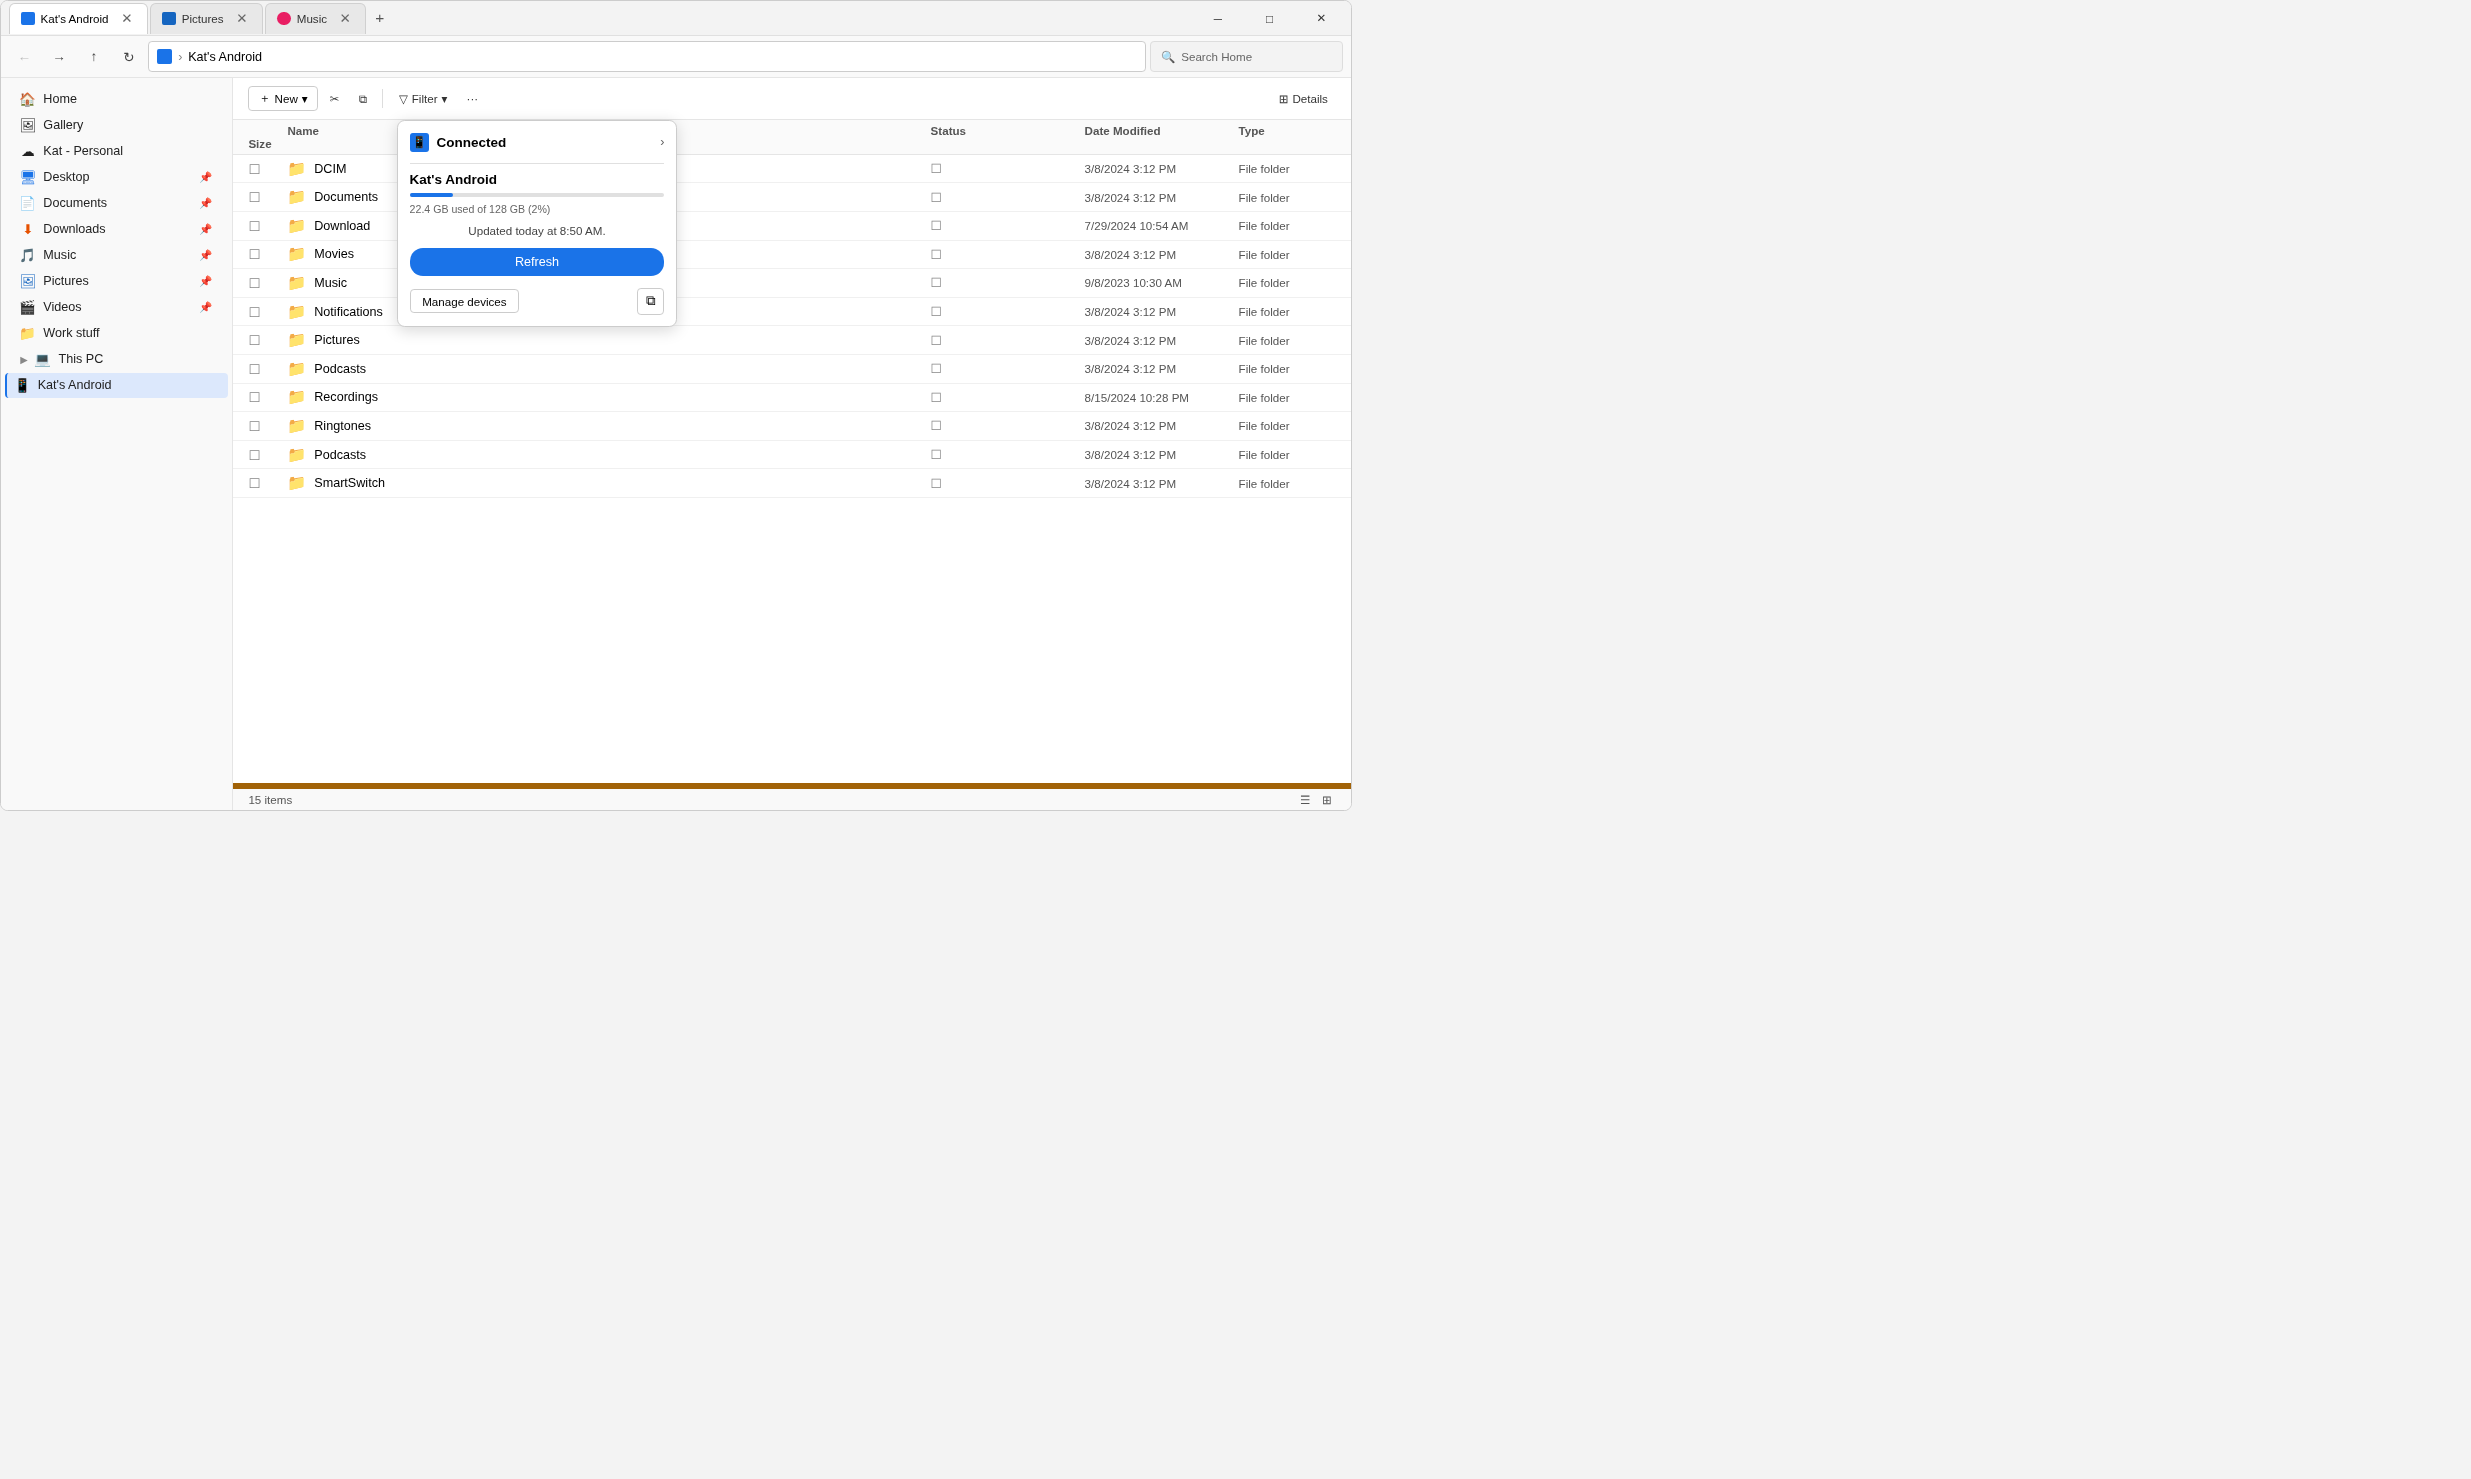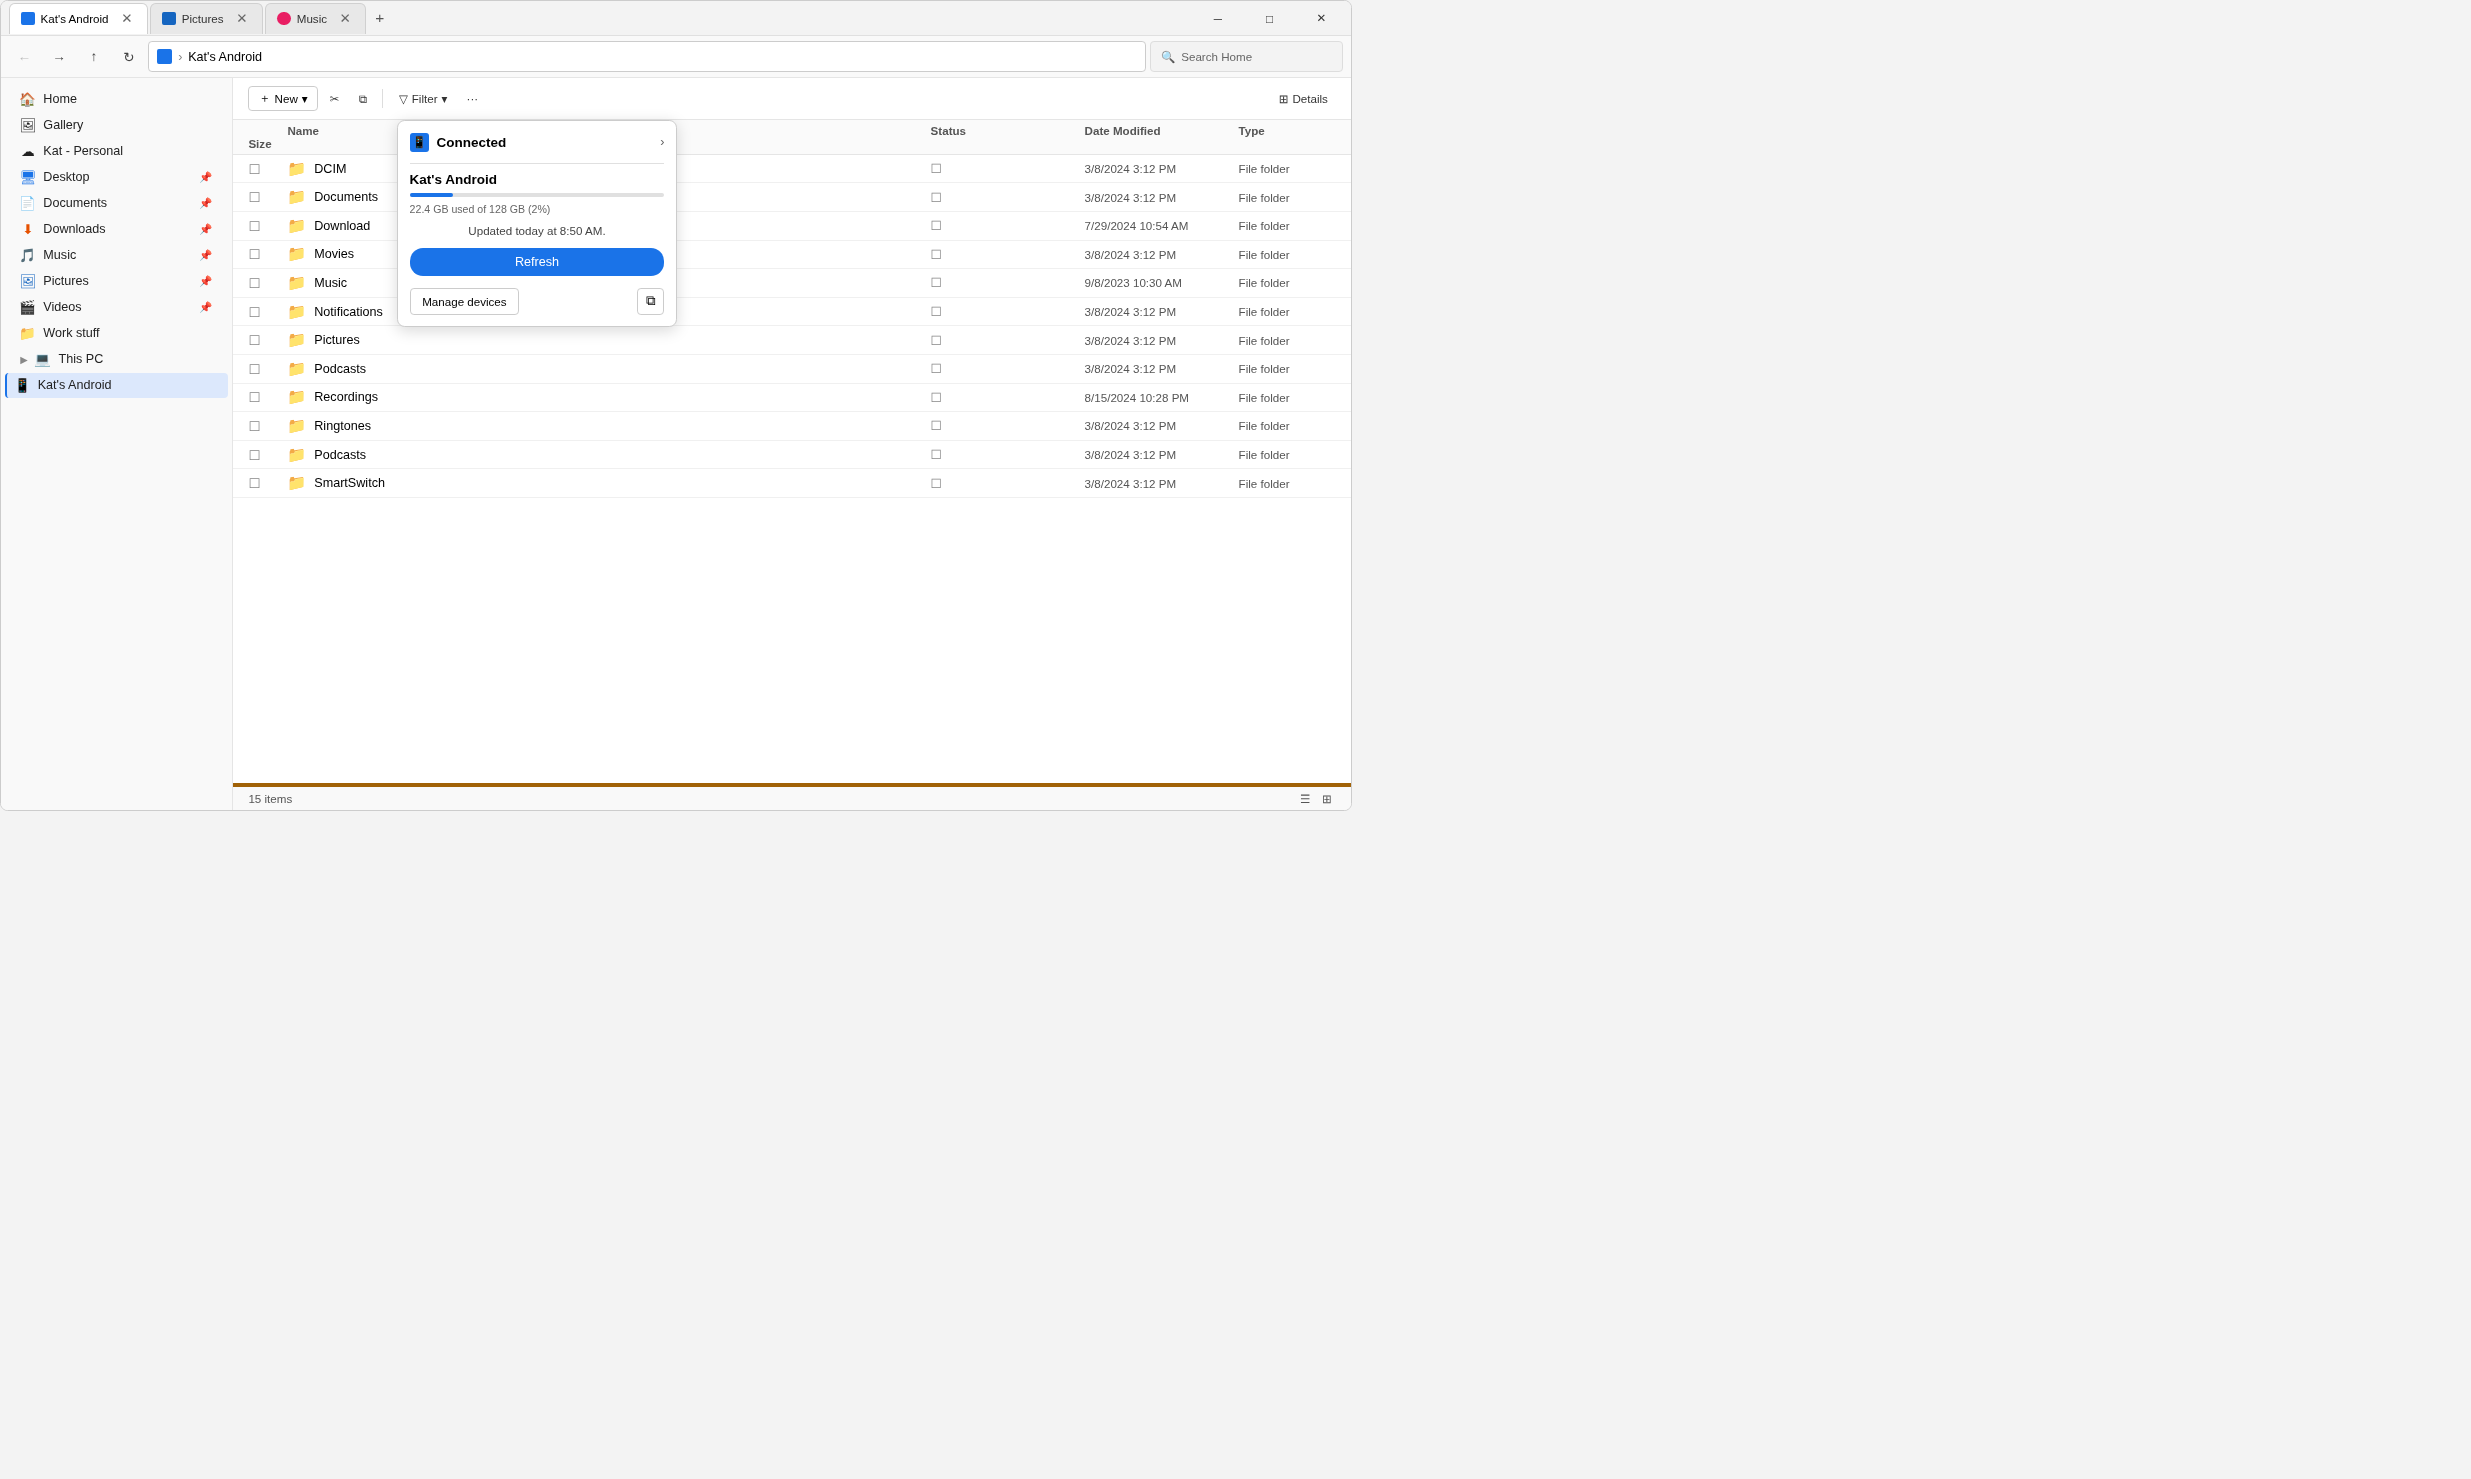--- a/index.html
+++ b/index.html
@@ -323,21 +323,21 @@
     .col-status { color: #888; font-size: 11.6px; }
     .col-date { color: #555; font-size: 11.6px; }
     .col-type { color: #555; font-size: 11.6px; }
     .col-size { color: #555; font-size: 11.6px; }
 
     
     .status-bar {
       display: flex;
       align-items: center;
       padding: 3.9px 15.4px;
-      border-top: 4px solid #a16207;
+      border-top: 6px solid #a16207;
       background: #f9f9f9;
       font-size: 11.6px;
       color: #555;
       flex-shrink: 0;
       height: 27px;
       gap: 7.7px;
     }
     .status-bar .view-icons {
       margin-left: auto;
       display: flex;
@@ -433,20 +433,21 @@
       border: none;
       border-radius: 13px;
       font-size: 12.6px;
       font-weight: 500;
       cursor: pointer;
       text-align: center;
       margin-bottom: 11.6px;
     }
     .popup-manage {
       display: flex;
+      align-items: center;
       justify-content: space-between;
     }
     .popup-manage-btn {
       padding: 4.8px 11.6px;
       border: 1px solid #ccc;
       border-radius: 3.9px;
       background: #fff;
       cursor: pointer;
       font-size: 11.6px;
     }

